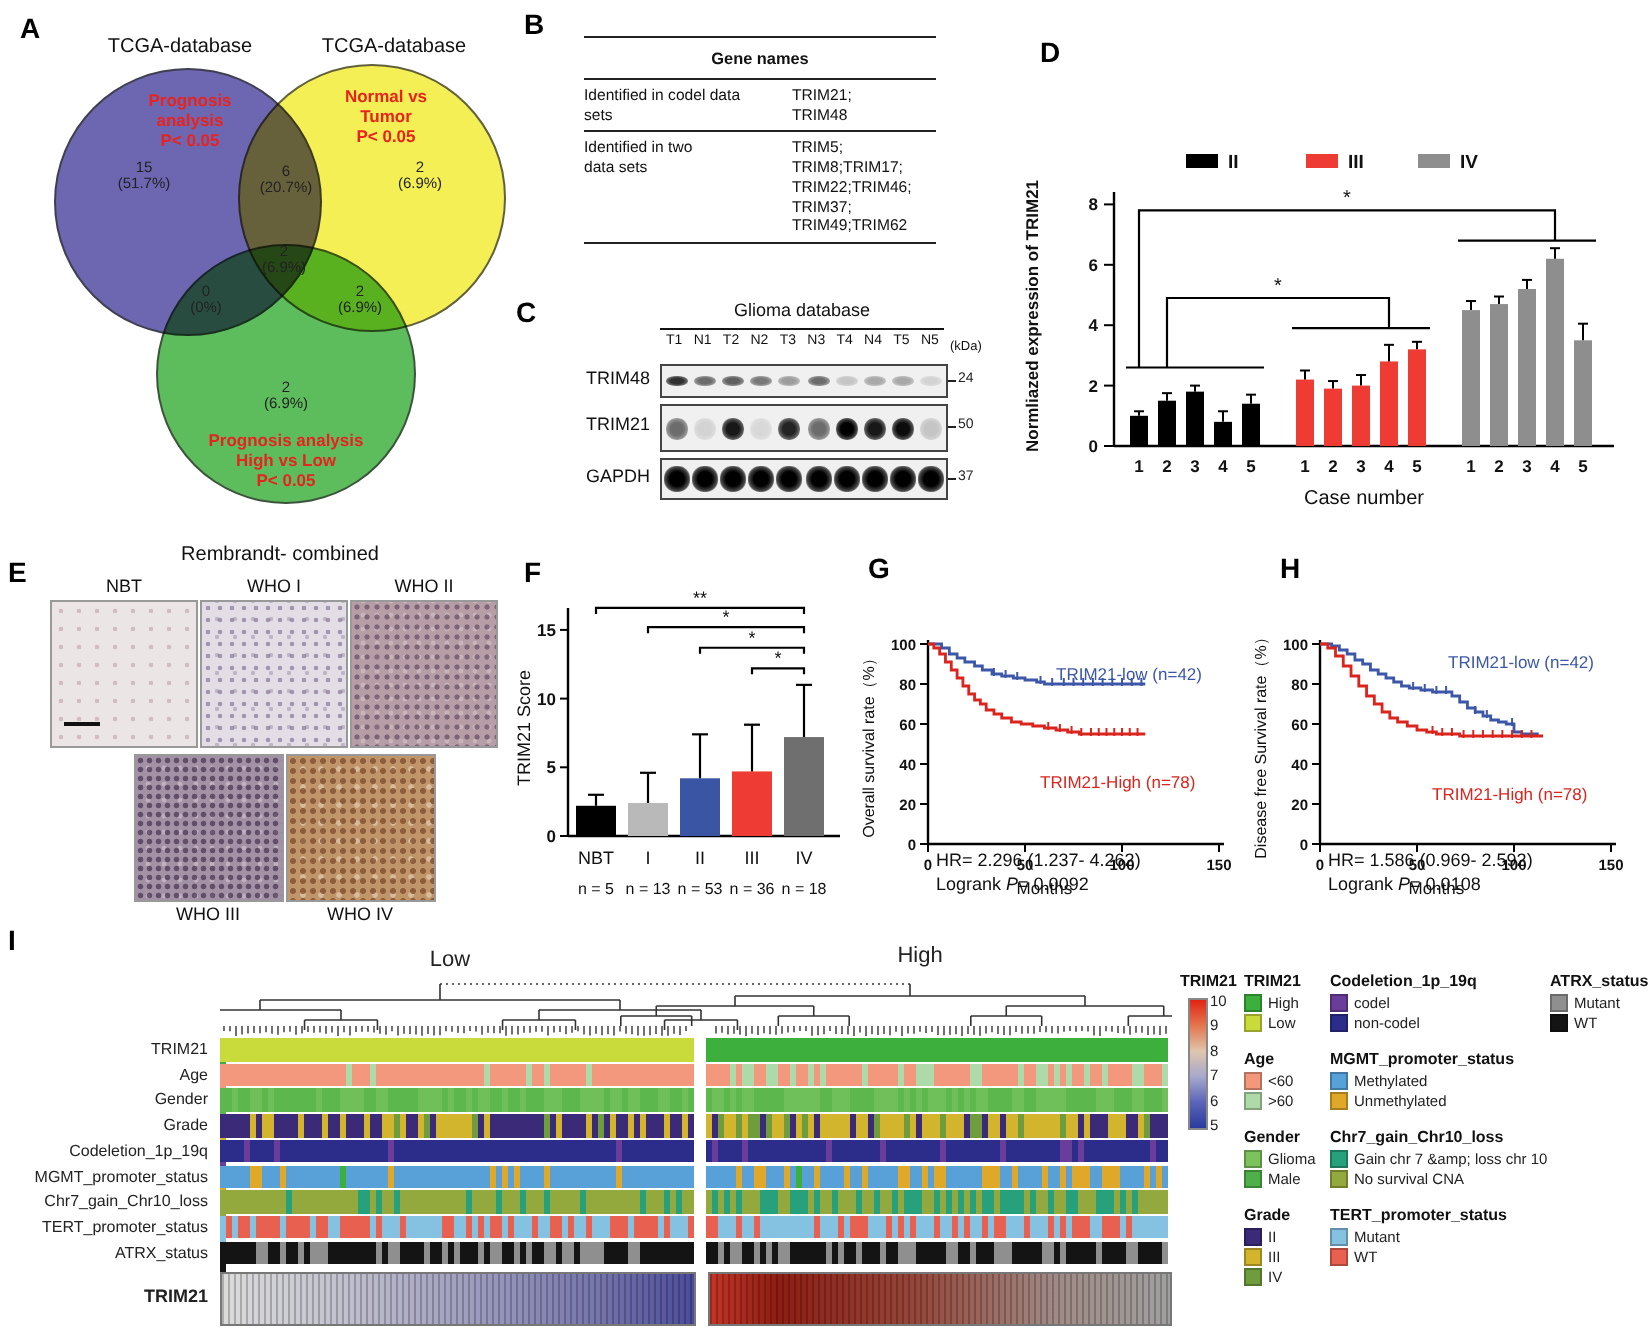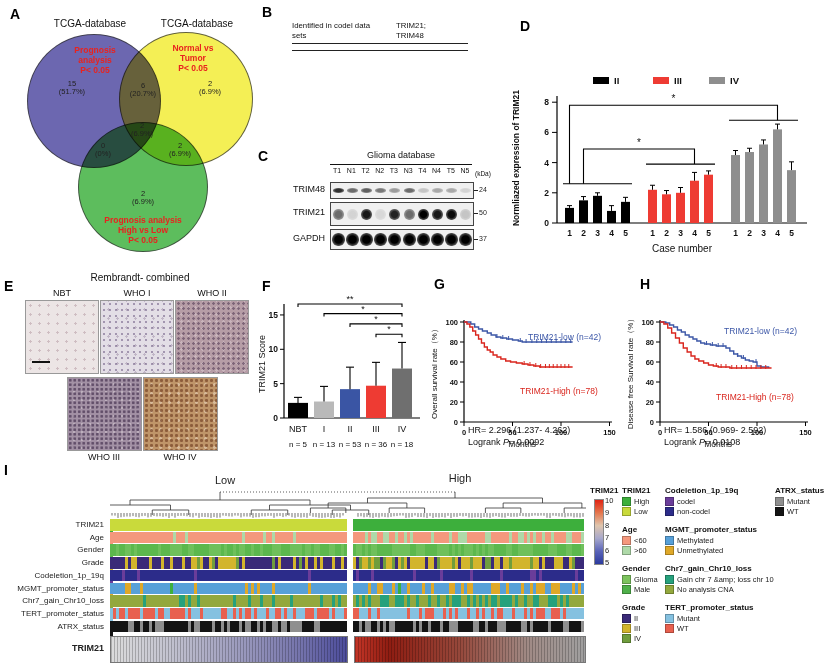--- a/index.html
+++ b/index.html
@@ -87,27 +87,35 @@
     <div class="vnum pre" style="left:58px;top:124px;width:60px;">0
 (0%)</div>
     <div class="vnum pre" style="left:135px;top:124px;width:60px;">2
 (6.9%)</div>
     <div class="vnum pre" style="left:98px;top:172px;width:60px;">2
 (6.9%)</div>
   </div>
 
   <div class="pl" style="left:262px;top:4px;">B</div>
   <div id="tableB">
+    <div class="hdr">Gene names</div>
     <div class="trow">
       <div class="c1 pre">Identified in codel data
 sets</div>
       <div class="c2 pre">TRIM21;
 TRIM48</div>
     </div>
     <div class="trow">
+      <div class="c1 pre">Identified in two
+data sets</div>
+      <div class="c2 pre">TRIM5;
+TRIM8;TRIM17;
+TRIM22;TRIM46;
+TRIM37;
+TRIM49;TRIM62</div>
     </div>
   </div>
 
   <div class="pl" style="left:258px;top:148px;">C</div>
   <div id="panelC">
     <div class="abs" style="left:75px;top:2px;width:142px;text-align:center;font-size:9px;">Glioma database</div>
     <div class="abs" style="left:75px;top:16px;width:142px;border-top:1.4px solid #111;"></div>
     <div class="abs" id="blot-lanes" style="left:75px;top:19px;width:142px;display:flex;">
         <span style="flex: 1 1 0%; text-align: center; font-size: 7px;">T1</span>
         <span style="flex: 1 1 0%; text-align: center; font-size: 7px;">N1</span>
@@ -738,21 +746,21 @@
           <span class="lg-sw" style="background: rgb(223, 168, 40);"></span>
           <span>Unmethylated</span>
         </div>
         <div class="lg-hdr" style="left: 665px; top: 104px;">Chr7_gain_Chr10_loss</div>
         <div class="lg-item" style="left: 665px; top: 115px;">
           <span class="lg-sw" style="background: rgb(38, 161, 124);"></span>
           <span>Gain chr 7 &amp;amp; loss chr 10</span>
         </div>
         <div class="lg-item" style="left: 665px; top: 125px;">
           <span class="lg-sw" style="background: rgb(147, 168, 61);"></span>
-          <span>No analysis CNA</span>
+          <span>No survival CNA</span>
         </div>
         <div class="lg-hdr" style="left: 665px; top: 143px;">TERT_promoter_status</div>
         <div class="lg-item" style="left: 665px; top: 154px;">
           <span class="lg-sw" style="background: rgb(133, 193, 224);"></span>
           <span>Mutant</span>
         </div>
         <div class="lg-item" style="left: 665px; top: 164px;">
           <span class="lg-sw" style="background: rgb(232, 96, 79);"></span>
           <span>WT</span>
         </div>

